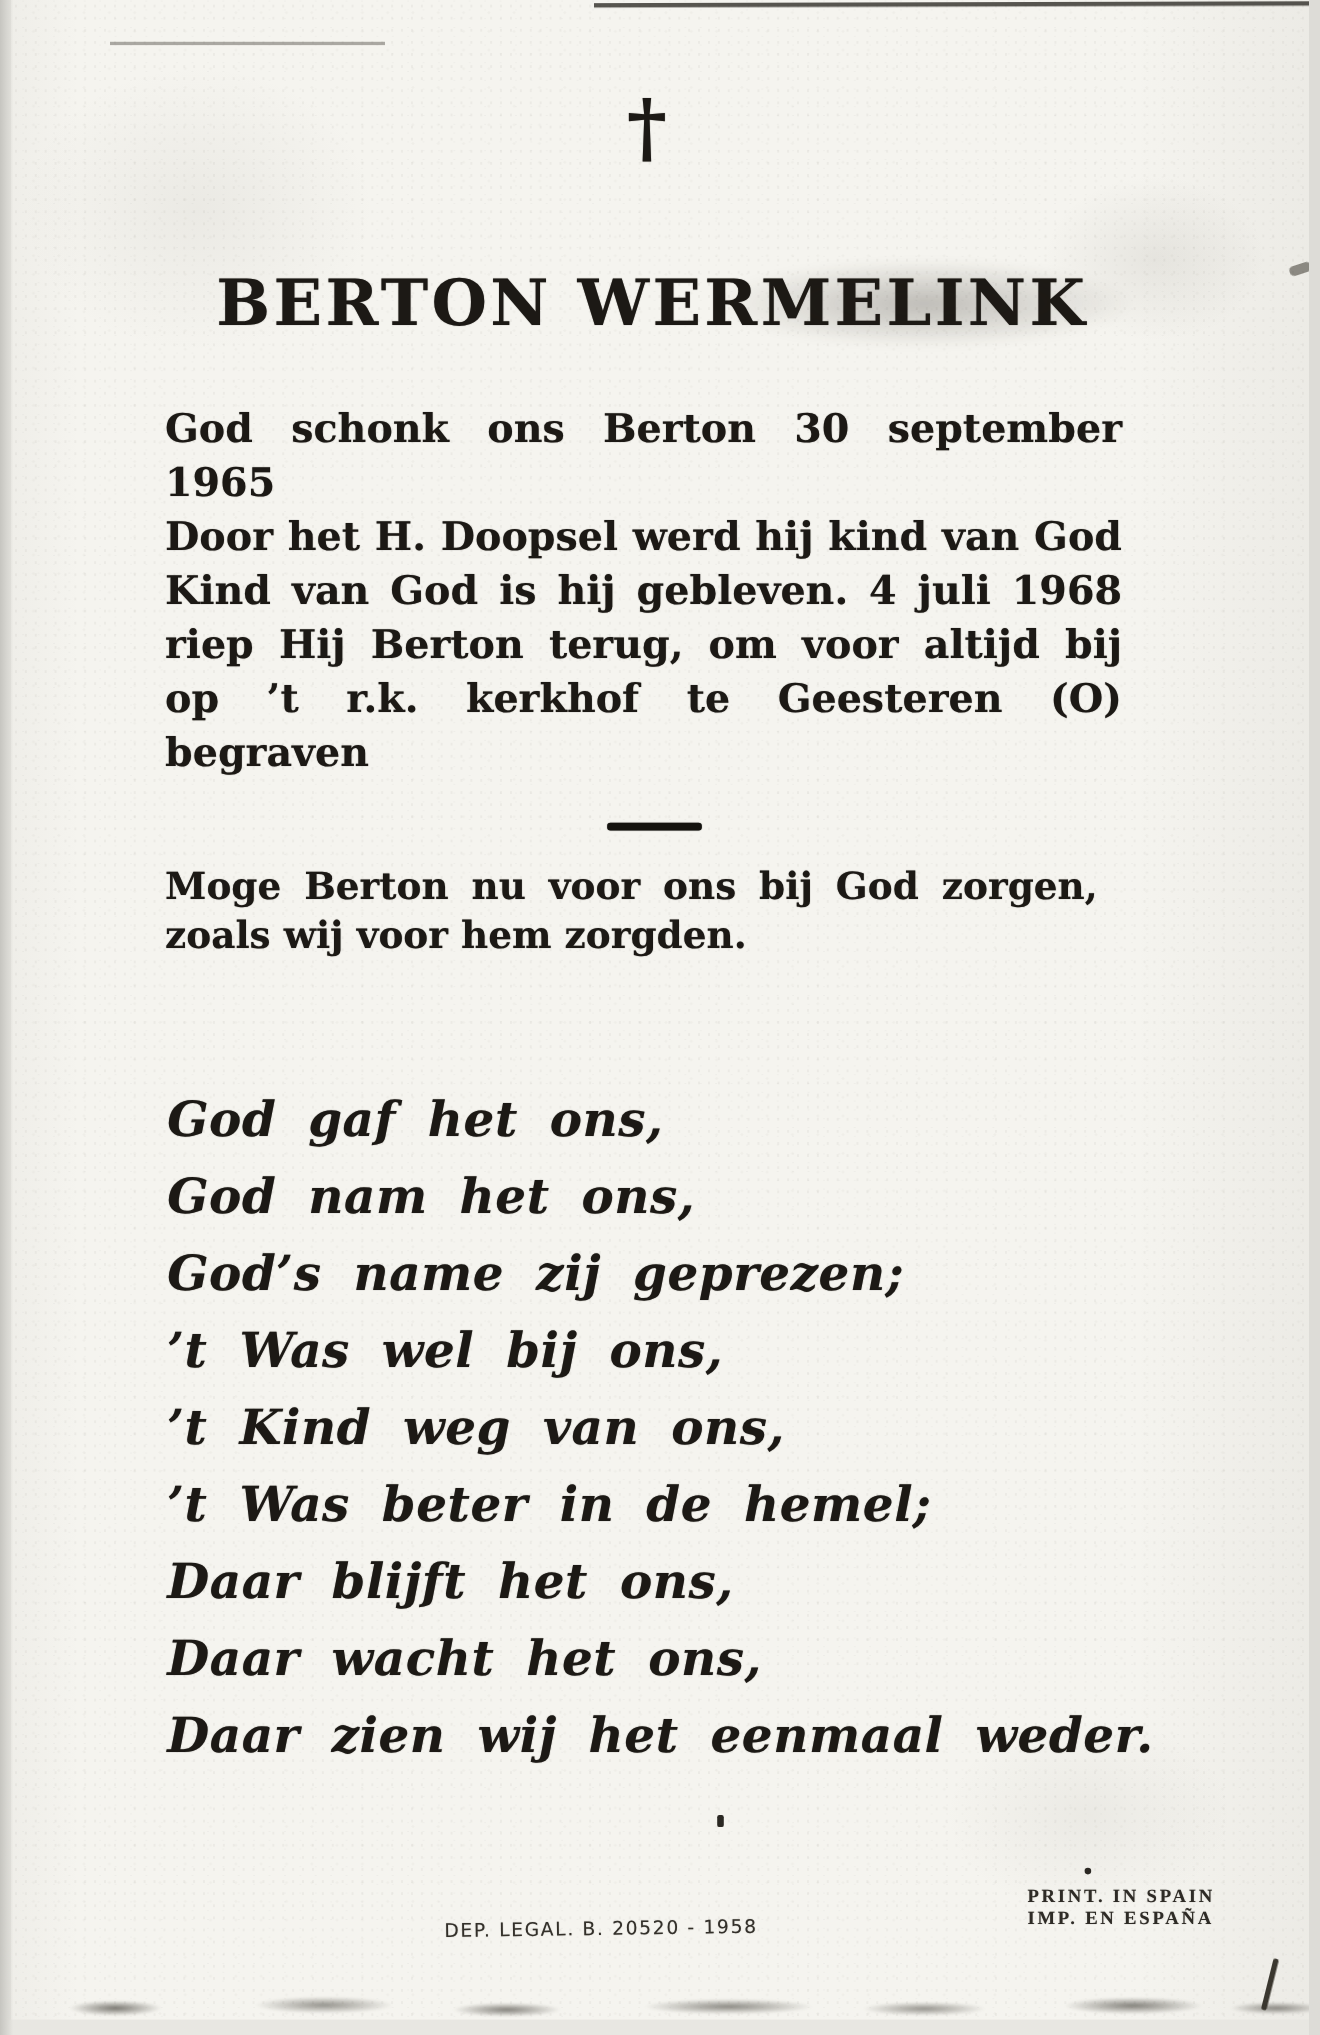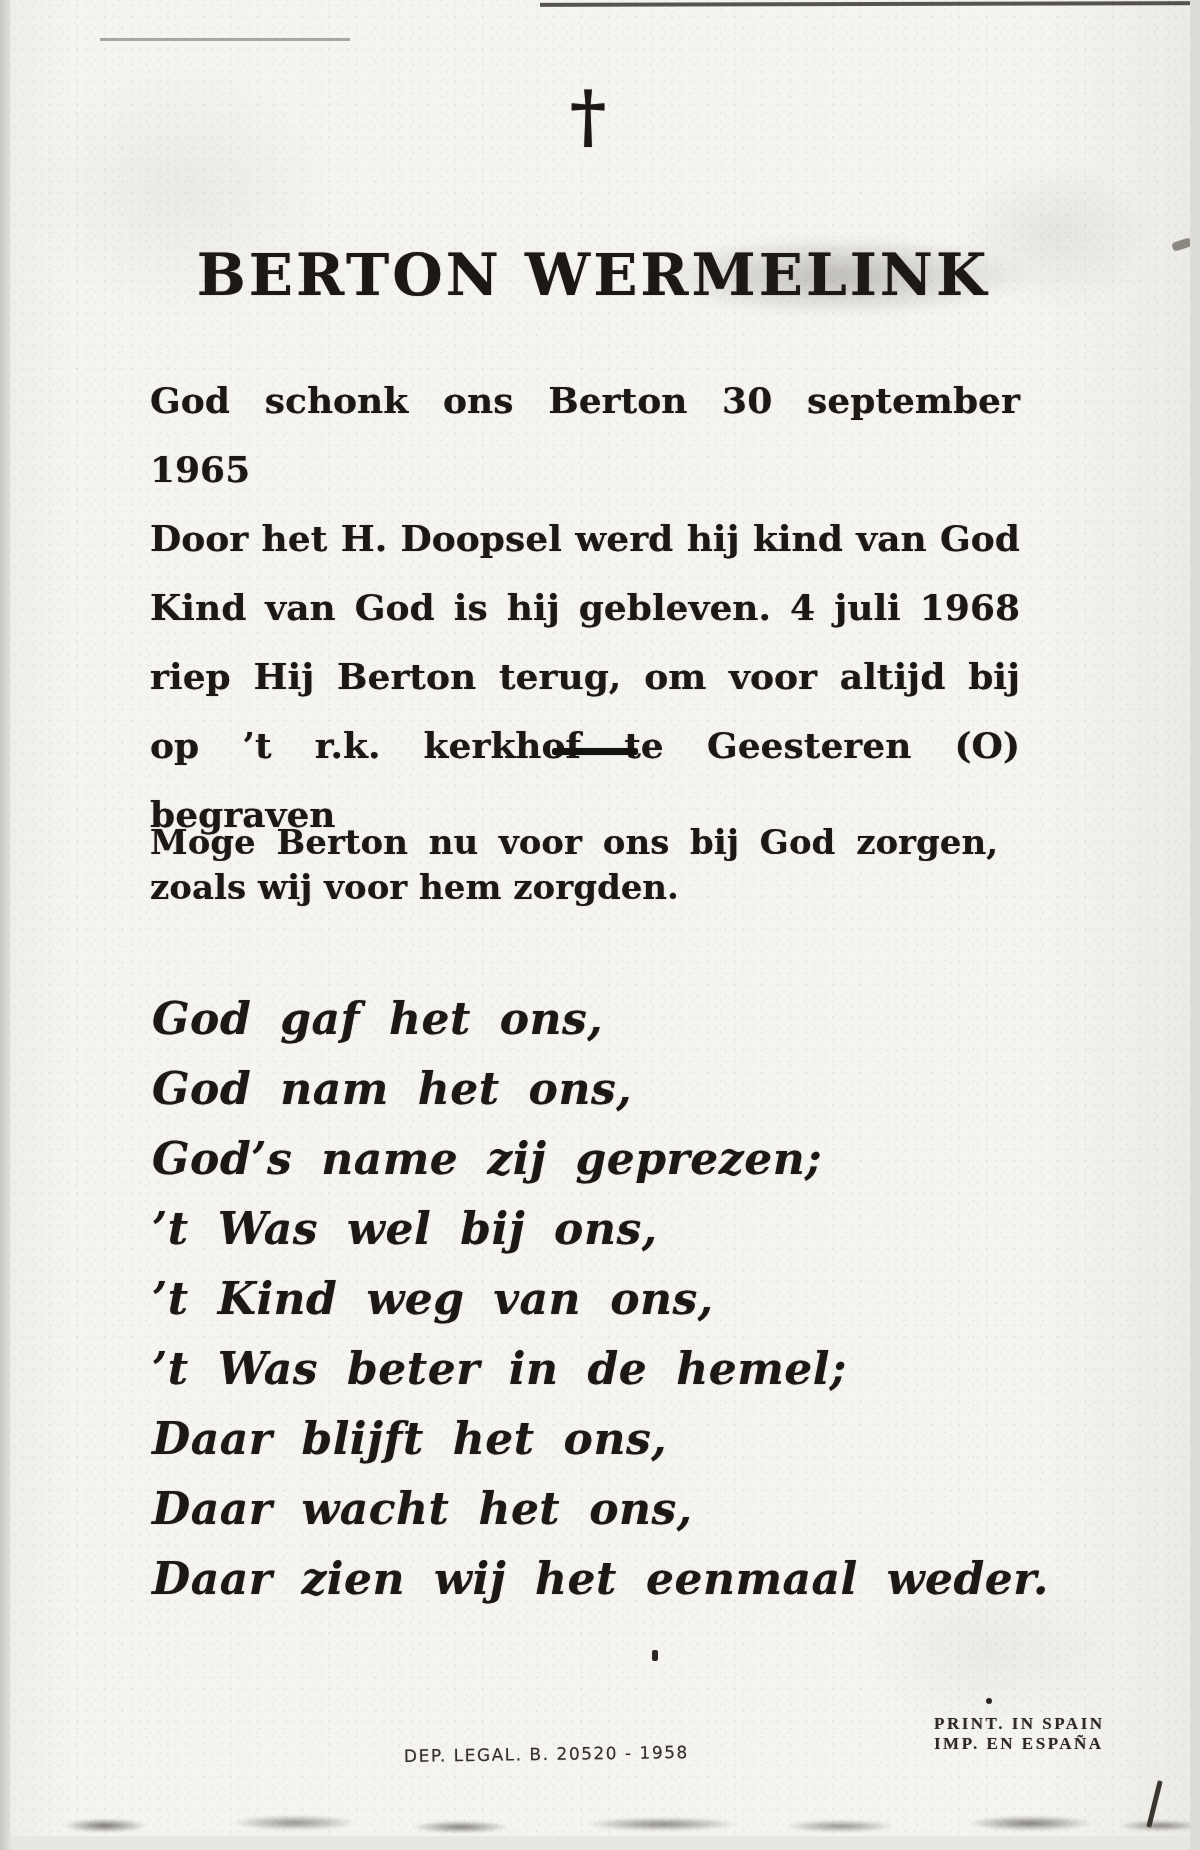--- a/index.html
+++ b/index.html
@@ -19,23 +19,23 @@
   .b1{left:950px;top:160px;width:200px;height:150px;background:radial-gradient(closest-side, rgba(100,95,85,0.10), rgba(0,0,0,0));}
   .b2{left:20px;top:60px;width:320px;height:260px;background:radial-gradient(closest-side, rgba(100,95,85,0.07), rgba(0,0,0,0));}
   .b3{left:860px;top:1560px;width:260px;height:180px;background:radial-gradient(closest-side, rgba(100,95,85,0.07), rgba(0,0,0,0));}
   .ink{color:#1c1915;text-shadow:0 0 1px rgba(30,26,20,0.55);}
   .cross{position:absolute;left:0;top:76px;width:1176px;text-align:center;font-size:70px;font-weight:700;line-height:80px;}
   .dedication{position:absolute;left:0;top:196px;width:1176px;text-align:center;font-size:36px;font-weight:700;letter-spacing:1px;line-height:42px;}
   .name{position:absolute;left:0;top:242px;width:1186px;text-align:center;font-size:58px;font-weight:700;letter-spacing:3px;line-height:66px;}
   .name-smudge{position:absolute;left:650px;top:236px;width:380px;height:80px;border-radius:50%;
     background:radial-gradient(closest-side, rgba(35,30,24,0.26), rgba(0,0,0,0));filter:blur(4px);pointer-events:none;}
   .bio{position:absolute;left:150px;top:366px;width:870px;}
-  .bio .line{font-size:36px;font-weight:700;line-height:69px;text-align:justify;text-align-last:justify;}
+  .bio .line{font-size:36px;font-weight:700;line-height:49px;text-align:justify;text-align-last:justify;}
   .divider{position:absolute;left:552px;top:748px;width:86px;height:7px;background:#15130f;border-radius:3px;box-shadow:0 0 1px rgba(0,0,0,0.6);}
-  .prayer{position:absolute;left:150px;top:820px;width:848px;}
+  .prayer{position:absolute;left:150px;top:784px;width:848px;}
   .prayer .line{font-size:34px;font-weight:700;line-height:45px;}
   .prayer .just{text-align:justify;text-align-last:justify;}
   .poem{position:absolute;left:152px;top:984px;width:900px;}
   .poem .line{font-size:44px;font-weight:700;font-style:italic;line-height:70px;word-spacing:0.30em;letter-spacing:0.5px;}
   .speck{position:absolute;background:#2b2823;border-radius:2px;}
   .imprint-legal{position:absolute;left:404px;top:1744px;font-family:"DejaVu Sans",sans-serif;
     font-size:17px;letter-spacing:1.5px;color:#33302a;transform:rotate(-0.8deg);text-shadow:0 0 1px rgba(40,36,30,0.4);}
   .imprint-right{position:absolute;left:934px;top:1714px;font-family:Liberation Serif, serif;
     font-size:17px;font-weight:700;letter-spacing:2.5px;line-height:20px;color:#2e2b26;text-shadow:0 0 1px rgba(40,36,30,0.4);}
   .print-dot{position:absolute;left:986px;top:1698px;width:6px;height:6px;background:#2b2823;border-radius:50%;}

